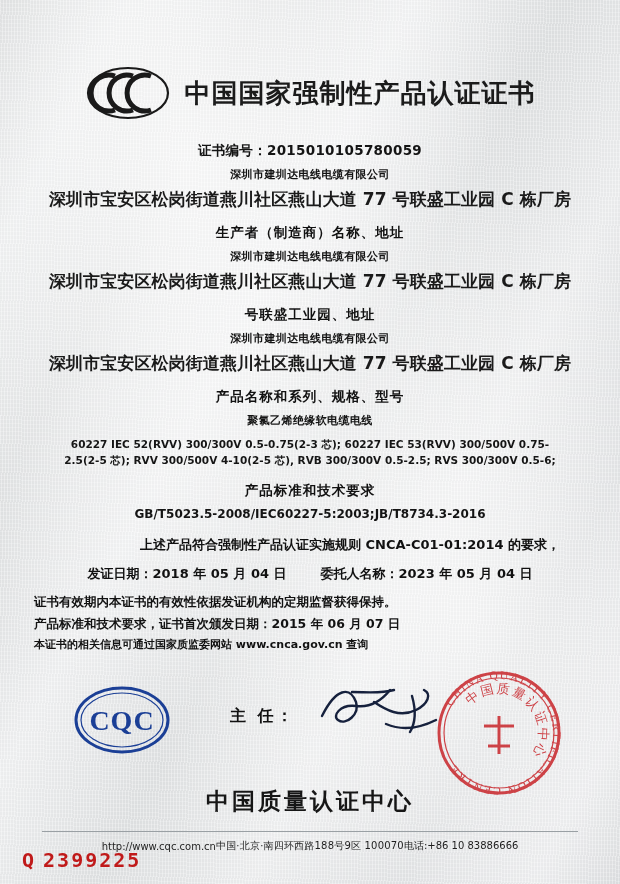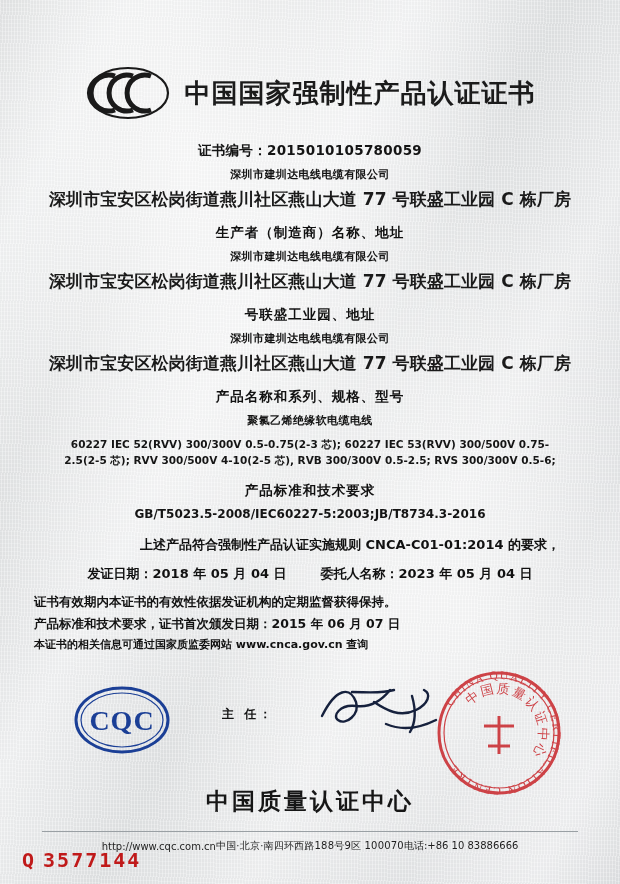--- a/index.html
+++ b/index.html
@@ -158,24 +158,24 @@
   }
   .cqc-logo {
     position: absolute;
     left: 38px;
     top: 12px;
     width: 100px;
     height: 72px;
   }
   .director {
     position: absolute;
-    left: 188px;
+    left: 196px;
     top: 34px;
     font-family: "DejaVu Sans", "Liberation Sans", sans-serif;
-    font-size: 12px;
+    font-size: 16px;
     font-weight: bold;
     color: #111;
     letter-spacing: 3px;
   }
   .signature {
     position: absolute;
     left: 282px;
     top: 8px;
     width: 130px;
     height: 62px;
@@ -355,15 +355,15 @@
     <div class="footer-line">
       <span>http://www.cqc.com.cn</span>
       <span class="footer-center">中国·北京·南四环西路188号9区  100070</span>
       <span>电话:+86 10 83886666</span>
     </div>
 
   </div>
 
   <div class="serial">
     <span class="q">Q</span>
-    <span class="num">3577144</span>
+    <span class="num">2399225</span>
   </div>
 </div>
 
 </body></html>

